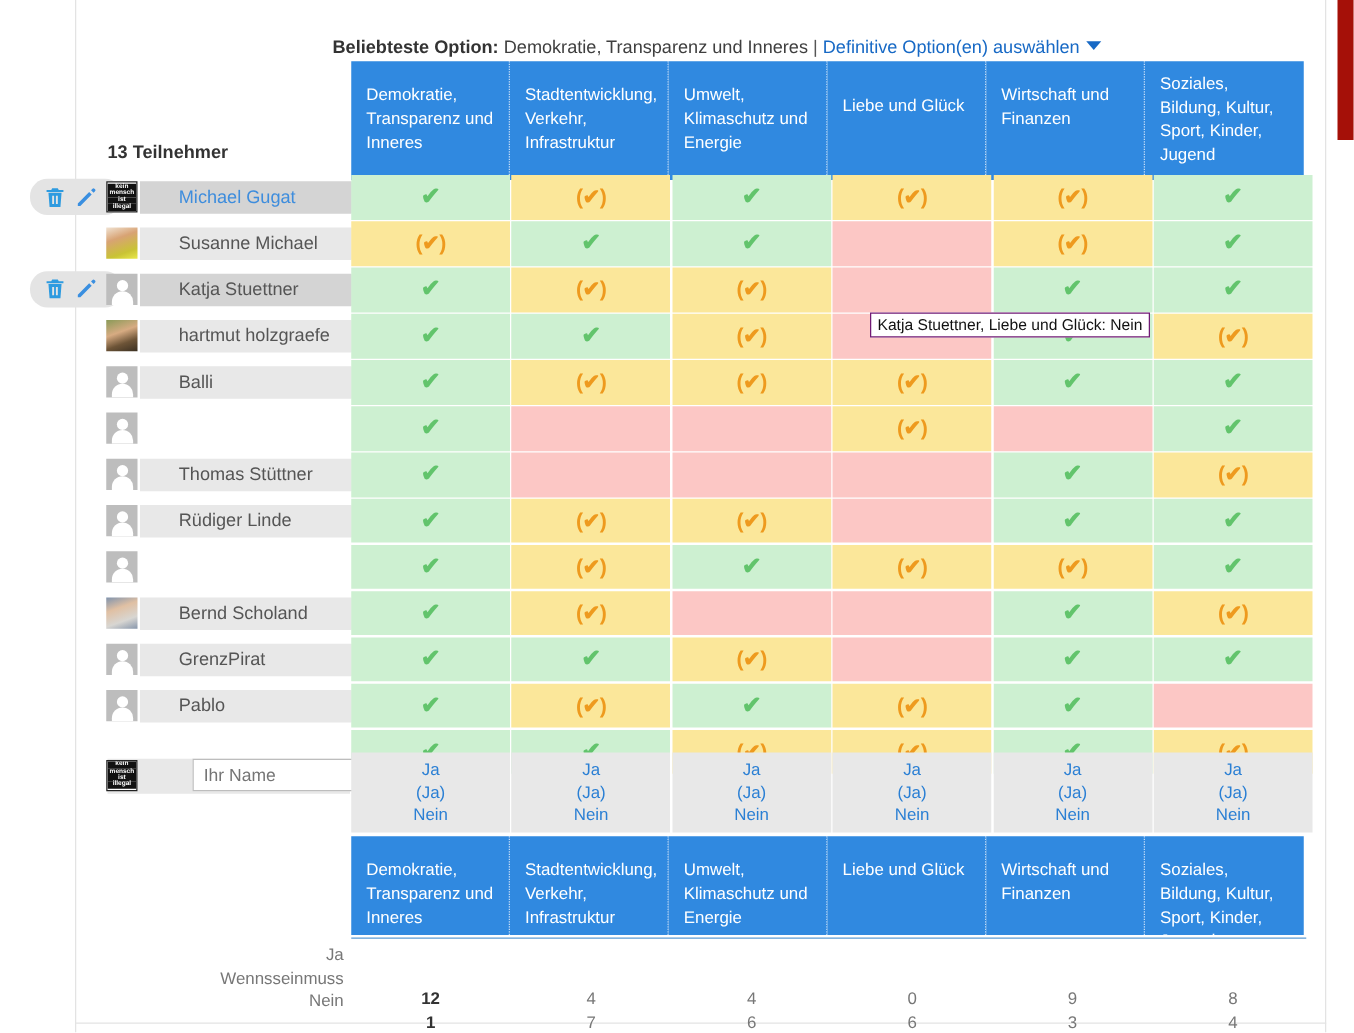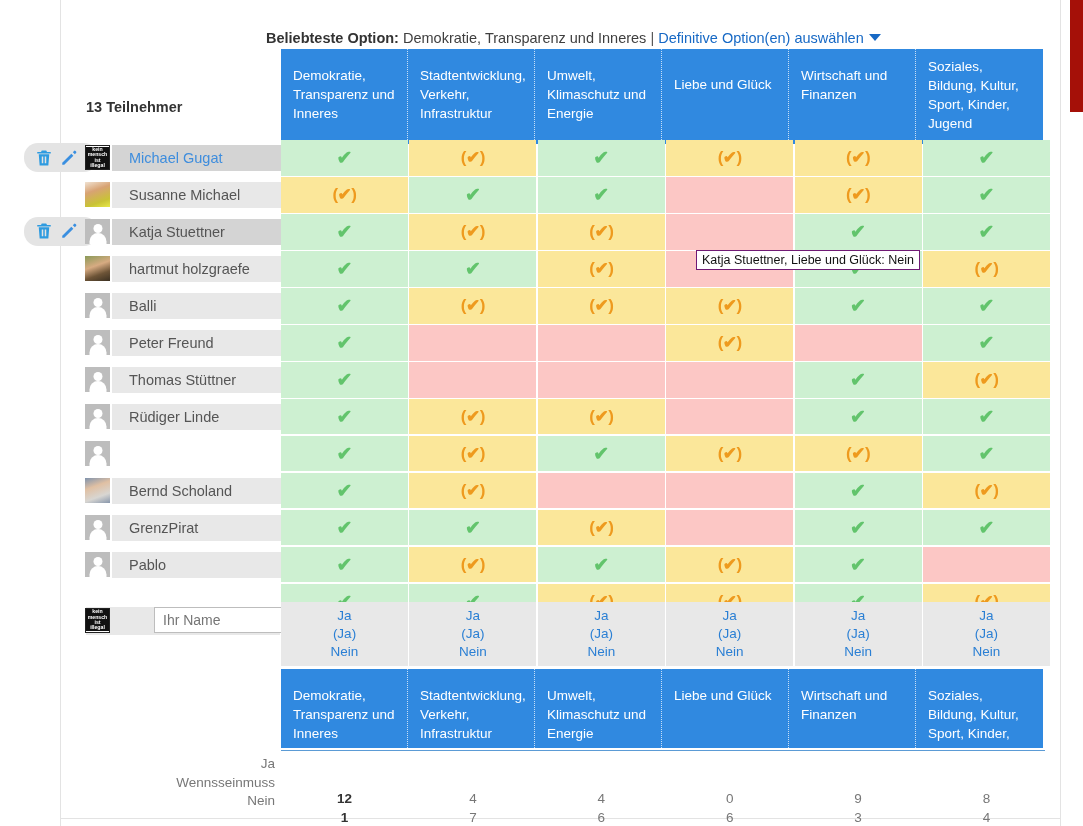--- a/index.html
+++ b/index.html
@@ -31,21 +31,21 @@
   .top-line .sep { color:#555; }
   .top-line a { color:#1769c5; text-decoration: none; }
   .caret {
     display:inline-block; width:0; height:0; margin-left:5px;
     border-left:6px solid transparent; border-right:6px solid transparent;
     border-top:7px solid #1769c5; vertical-align: 2px;
   }
 
   
   .participants-count {
-    position:absolute; left:86px; top:99px;
+    position:absolute; left:86px; top:114px;
     font-size:14.5px; font-weight:bold; color:#333;
   }
 
   
   .grid { position:absolute; left:281px; top:49px; }
   .colhead-row { display:flex; }
   .colhead {
     width:127px; height:95px; background:#3089e0; color:#ffffff;
     font-size:13.5px; line-height:19px; padding:17px 10px 0 12px;
     border-right:1px dotted #c7dff7;
@@ -92,21 +92,21 @@
   .navatar.photo3 { background: linear-gradient(160deg,#7f93ad 0%, #e0c0a3 35%, #d8d6d2 70%, #8796ab 100%); }
   .navatar.sticker {
     background:#ffffff; border:1px solid #222;
     display:flex; flex-direction:column; align-items:center; justify-content:center;
     font-size:5.2px; font-weight:bold; color:#000; line-height:5.4px; text-align:center;
   }
   .navatar.sticker span { background:#111; color:#fff; display:block; width:100%; }
 
   .nlabel {
     flex:1; height:26px; background:#e8e8e8; margin-left:2px;
-    display:flex; align-items:center; padding-left:17px;
+    display:flex; align-items:center; padding-left:31px;
     font-size:14.5px; color:#555; position:relative;
   }
   .nlabel::after {
     content:""; position:absolute; right:-12px; top:0;
     border-top:13px solid transparent; border-bottom:13px solid transparent;
     border-left:12px solid #e8e8e8;
   }
   .nrow.hover .nlabel { background:#d4d4d4; }
   .nrow.hover .nlabel::after { border-left-color:#d4d4d4; }
   .nrow.blue .nlabel { color:#3e8ddd; }
@@ -245,21 +245,20 @@
           <div class="silhouette"></div>
           <div class="silhouette2"></div>
         </div>
         <div class="nlabel">Balli</div>
       </div>
       <div class="nrow">
         <div class="navatar">
           <div class="silhouette"></div>
           <div class="silhouette2"></div>
         </div>
-        <div class="nlabel">Peter Freund</div>
       </div>
       <div class="nrow">
         <div class="navatar">
           <div class="silhouette"></div>
           <div class="silhouette2"></div>
         </div>
         <div class="nlabel">Thomas Stüttner</div>
       </div>
       <div class="nrow">
         <div class="navatar">

